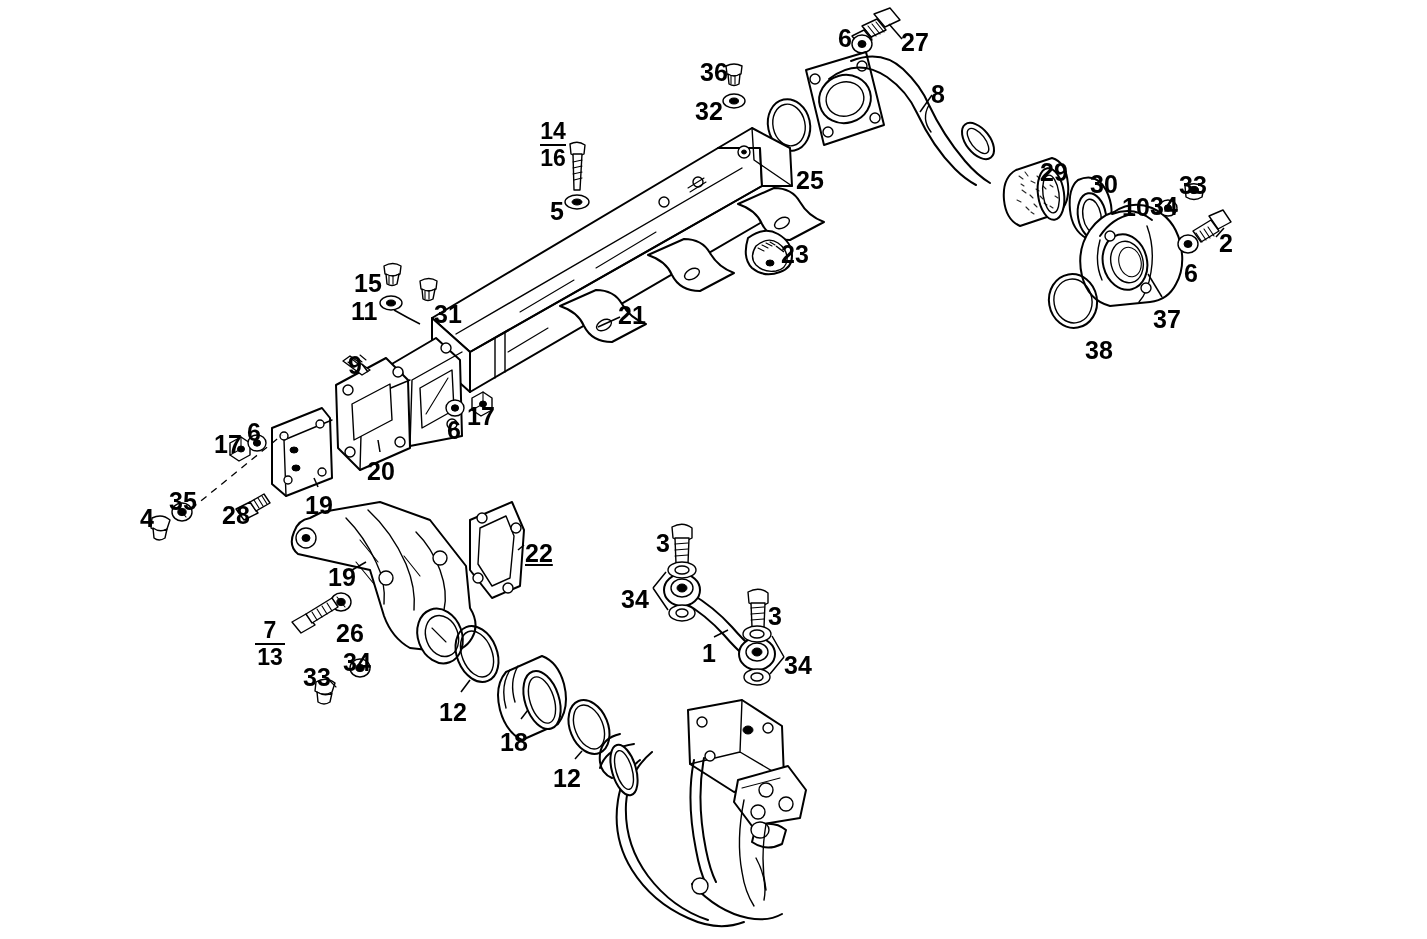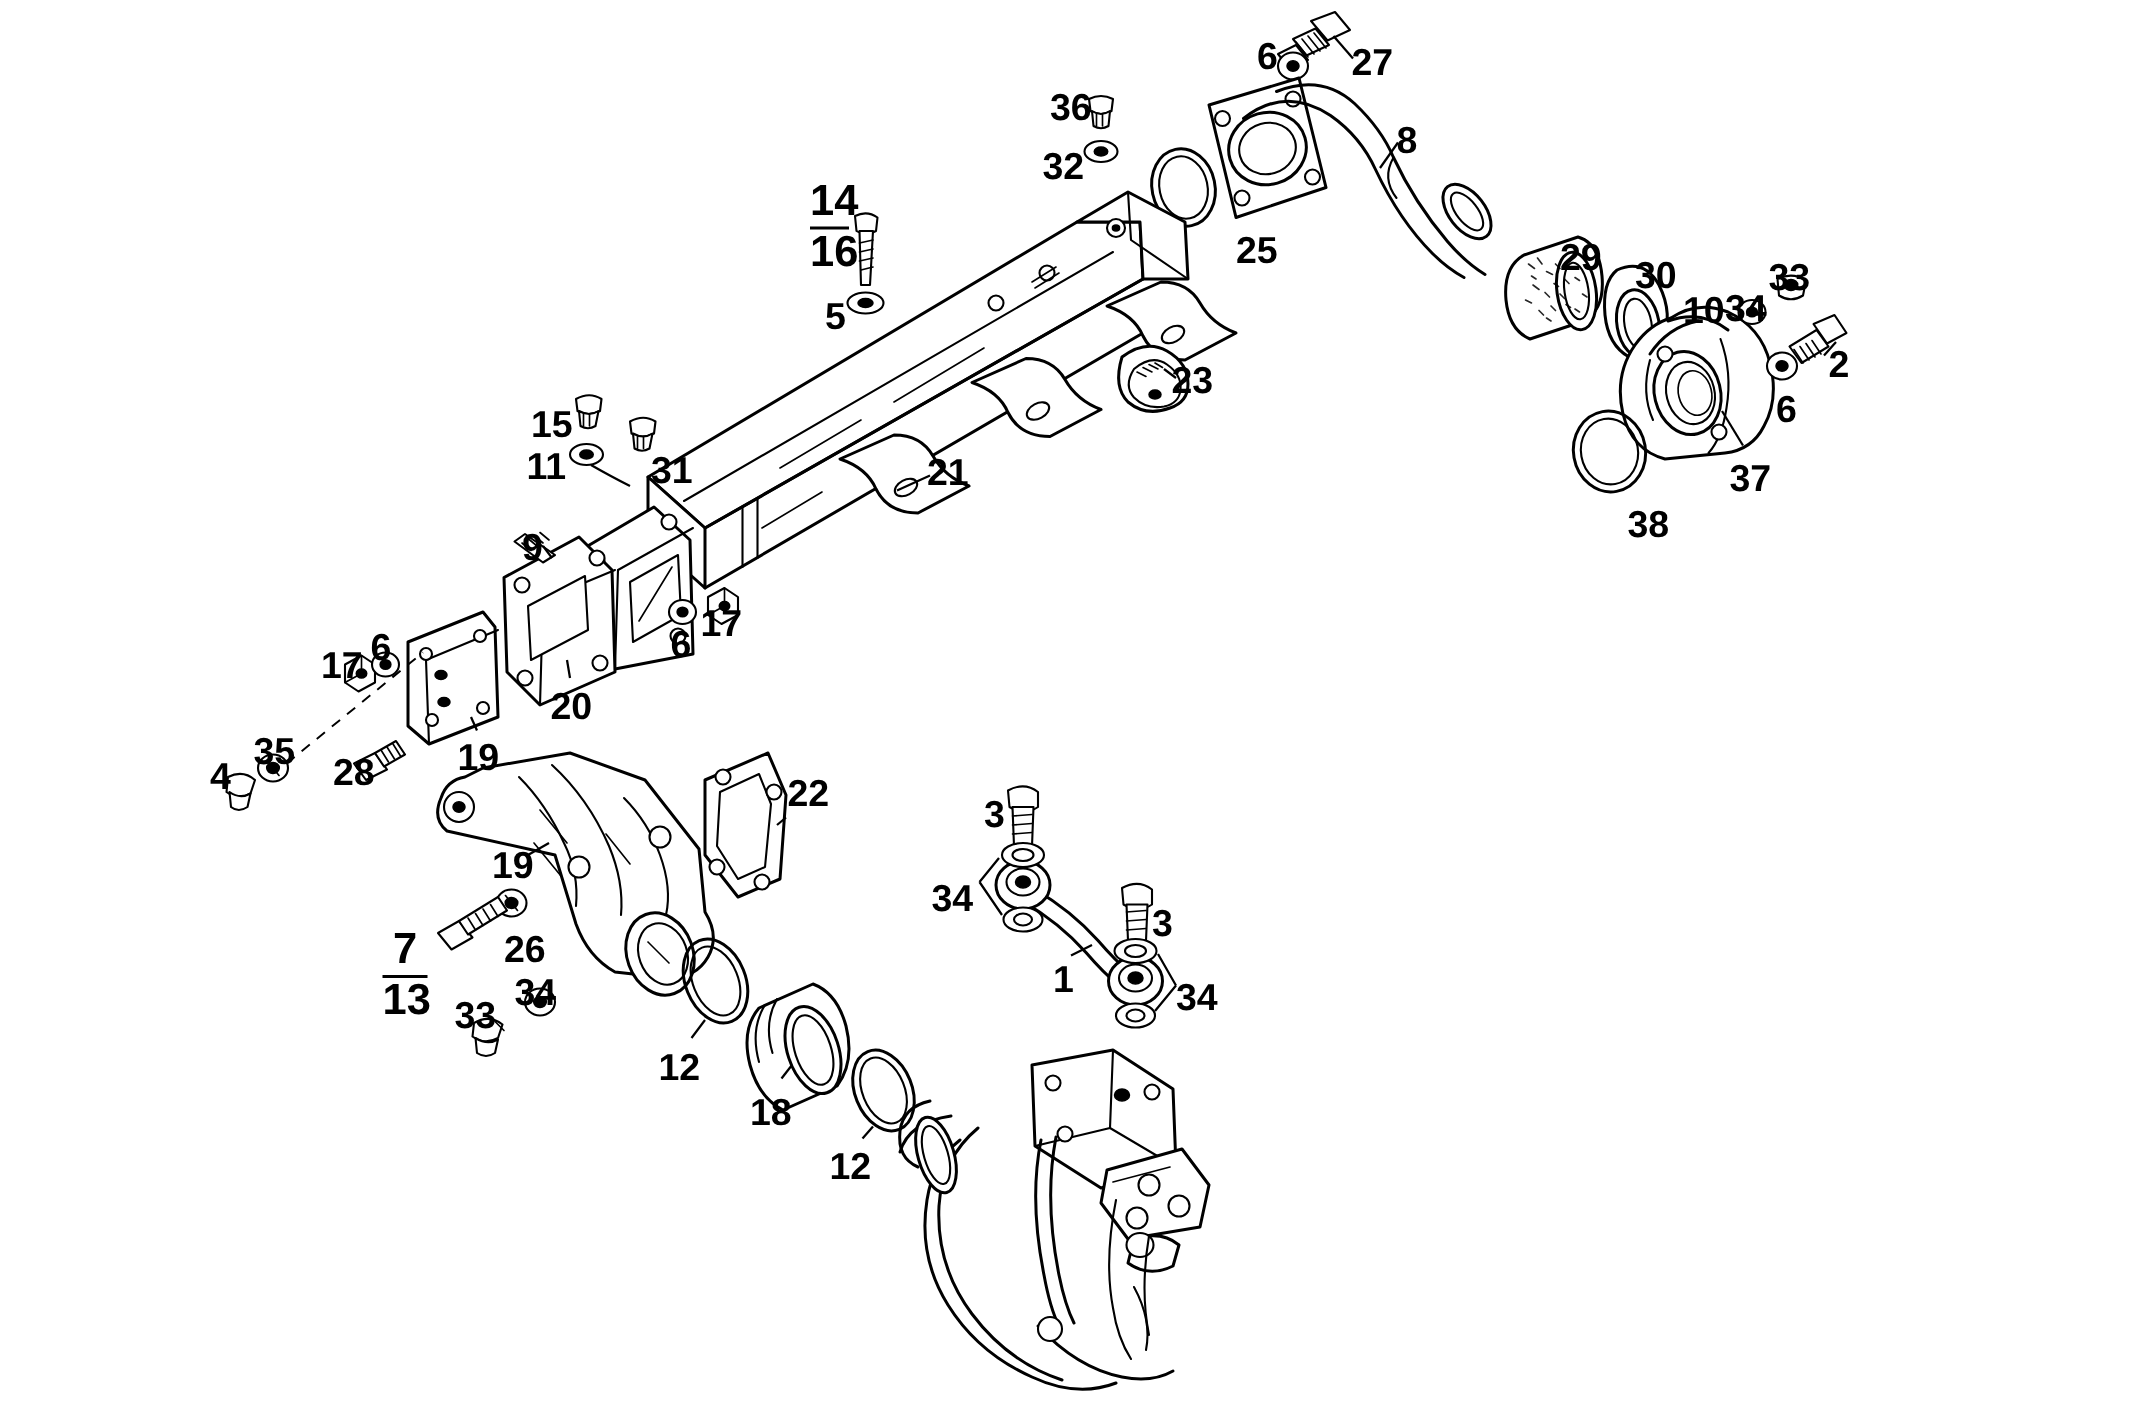--- a/index.html
+++ b/index.html
@@ -9,21 +9,21 @@
   .ln{fill:none;stroke:#000;stroke-width:2;stroke-linecap:round;stroke-linejoin:round;}
   .ln-thin{fill:none;stroke:#000;stroke-width:1.4;stroke-linecap:round;stroke-linejoin:round;}
   .ln-hair{fill:none;stroke:#000;stroke-width:1.1;stroke-linecap:round;}
   .lead{fill:none;stroke:#000;stroke-width:1.5;}
   .dash{fill:none;stroke:#000;stroke-width:1.3;stroke-dasharray:7 6;}
   .fillw{fill:#ffffff;stroke:#000;stroke-width:2;stroke-linejoin:round;}
   .fillw-thin{fill:#ffffff;stroke:#000;stroke-width:1.4;stroke-linejoin:round;}
   .fillk{fill:#000000;stroke:#000;stroke-width:1;}
   .callout{position:absolute;font-family:"Liberation Sans",sans-serif;font-weight:700;
            font-size:25px;color:#000;line-height:1;white-space:nowrap;user-select:none;}
-  .callout.frac{font-size:29px;line-height:1.02;text-align:center;}
+  .callout.frac{font-size:23px;line-height:1.02;text-align:center;}
   .callout.frac .num{display:block;}
   .callout.frac .bar{display:block;border-top:2px solid #000;width:100%;height:0;margin:1px 0;}
   .callout.frac .den{display:block;}
 </style>
 </head>
 <body>
 
 <div id="diagram-root">
 
 <svg id="parts-svg" viewBox="0 0 1427 939">
@@ -449,21 +449,21 @@
 <div class="callout" style="left:700px;top:60px;">36</div>
 <div class="callout" style="left:695px;top:99px;">32</div>
 <div class="callout" style="left:931px;top:82px;">8</div>
 
 <div class="callout frac" style="left:540px;top:120px;width:26px;">
   <span class="num">14</span>
   <span class="bar"></span>
   <span class="den">16</span>
 </div>
 
-<div class="callout" style="left:796px;top:155px;margin-left:28px;">25</div>
+<div class="callout" style="left:796px;top:168px;">25</div>
 <div class="callout" style="left:1040px;top:160px;">29</div>
 <div class="callout" style="left:1090px;top:172px;">30</div>
 <div class="callout" style="left:1179px;top:173px;">33</div>
 <div class="callout" style="left:1150px;top:194px;">34</div>
 <div class="callout" style="left:1122px;top:195px;">10</div>
 <div class="callout" style="left:550px;top:199px;">5</div>
 <div class="callout" style="left:1219px;top:231px;">2</div>
 <div class="callout" style="left:781px;top:242px;">23</div>
 <div class="callout" style="left:1184px;top:261px;">6</div>
 <div class="callout" style="left:354px;top:271px;text-align:center;">15</div>
@@ -476,21 +476,21 @@
 <div class="callout" style="left:447px;top:418px;">6</div>
 <div class="callout" style="left:467px;top:404px;">17</div>
 <div class="callout" style="left:247px;top:420px;">6</div>
 <div class="callout" style="left:214px;top:432px;">17</div>
 <div class="callout" style="left:367px;top:459px;">20</div>
 <div class="callout" style="left:305px;top:493px;">19</div>
 <div class="callout" style="left:169px;top:489px;">35</div>
 <div class="callout" style="left:140px;top:506px;">4</div>
 <div class="callout" style="left:222px;top:503px;">28</div>
 <div class="callout" style="left:656px;top:531px;">3</div>
-<div class="callout" style="left:525px;top:517px;">22</div>
+<div class="callout" style="left:525px;top:541px;text-decoration:underline;">22</div>
 <div class="callout" style="left:328px;top:565px;">19</div>
 <div class="callout" style="left:621px;top:587px;">34</div>
 <div class="callout" style="left:768px;top:604px;">3</div>
 <div class="callout" style="left:336px;top:621px;">26</div>
 
 <div class="callout frac" style="left:255px;top:619px;width:30px;">
   <span class="num">7</span>
   <span class="bar"></span>
   <span class="den">13</span>
 </div>

